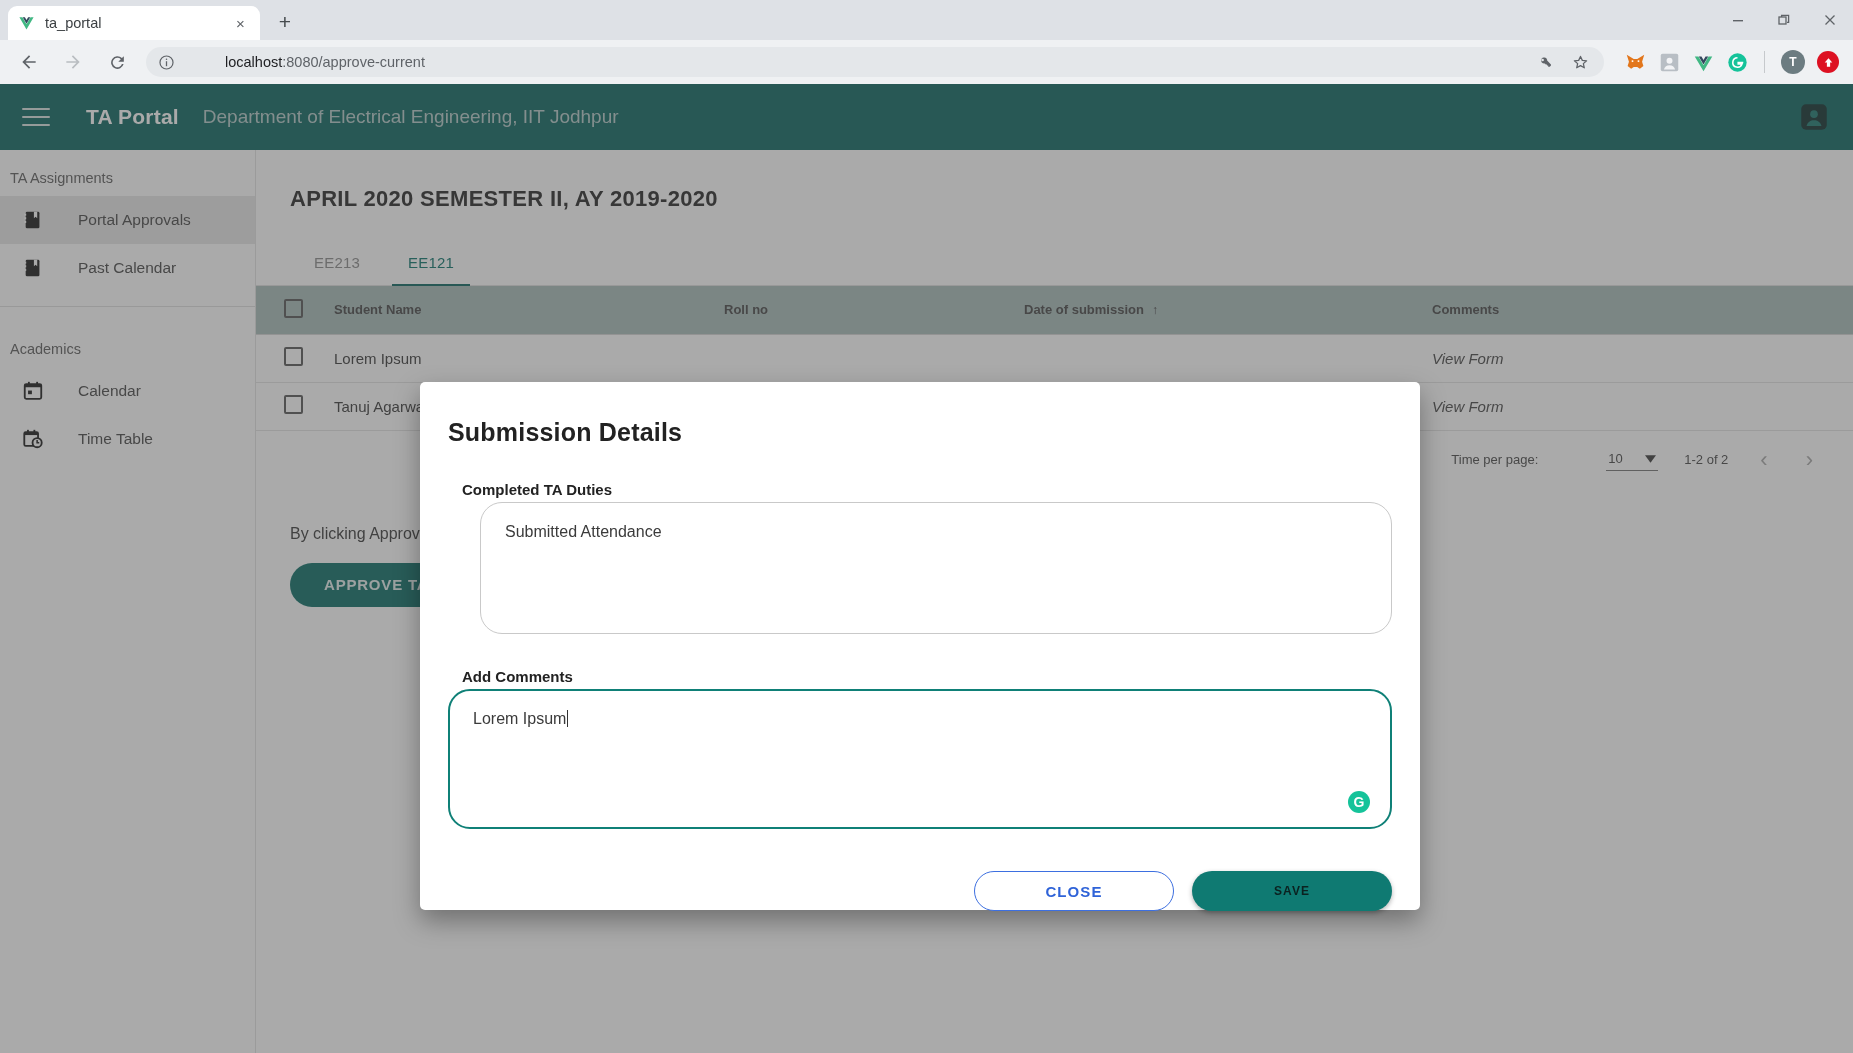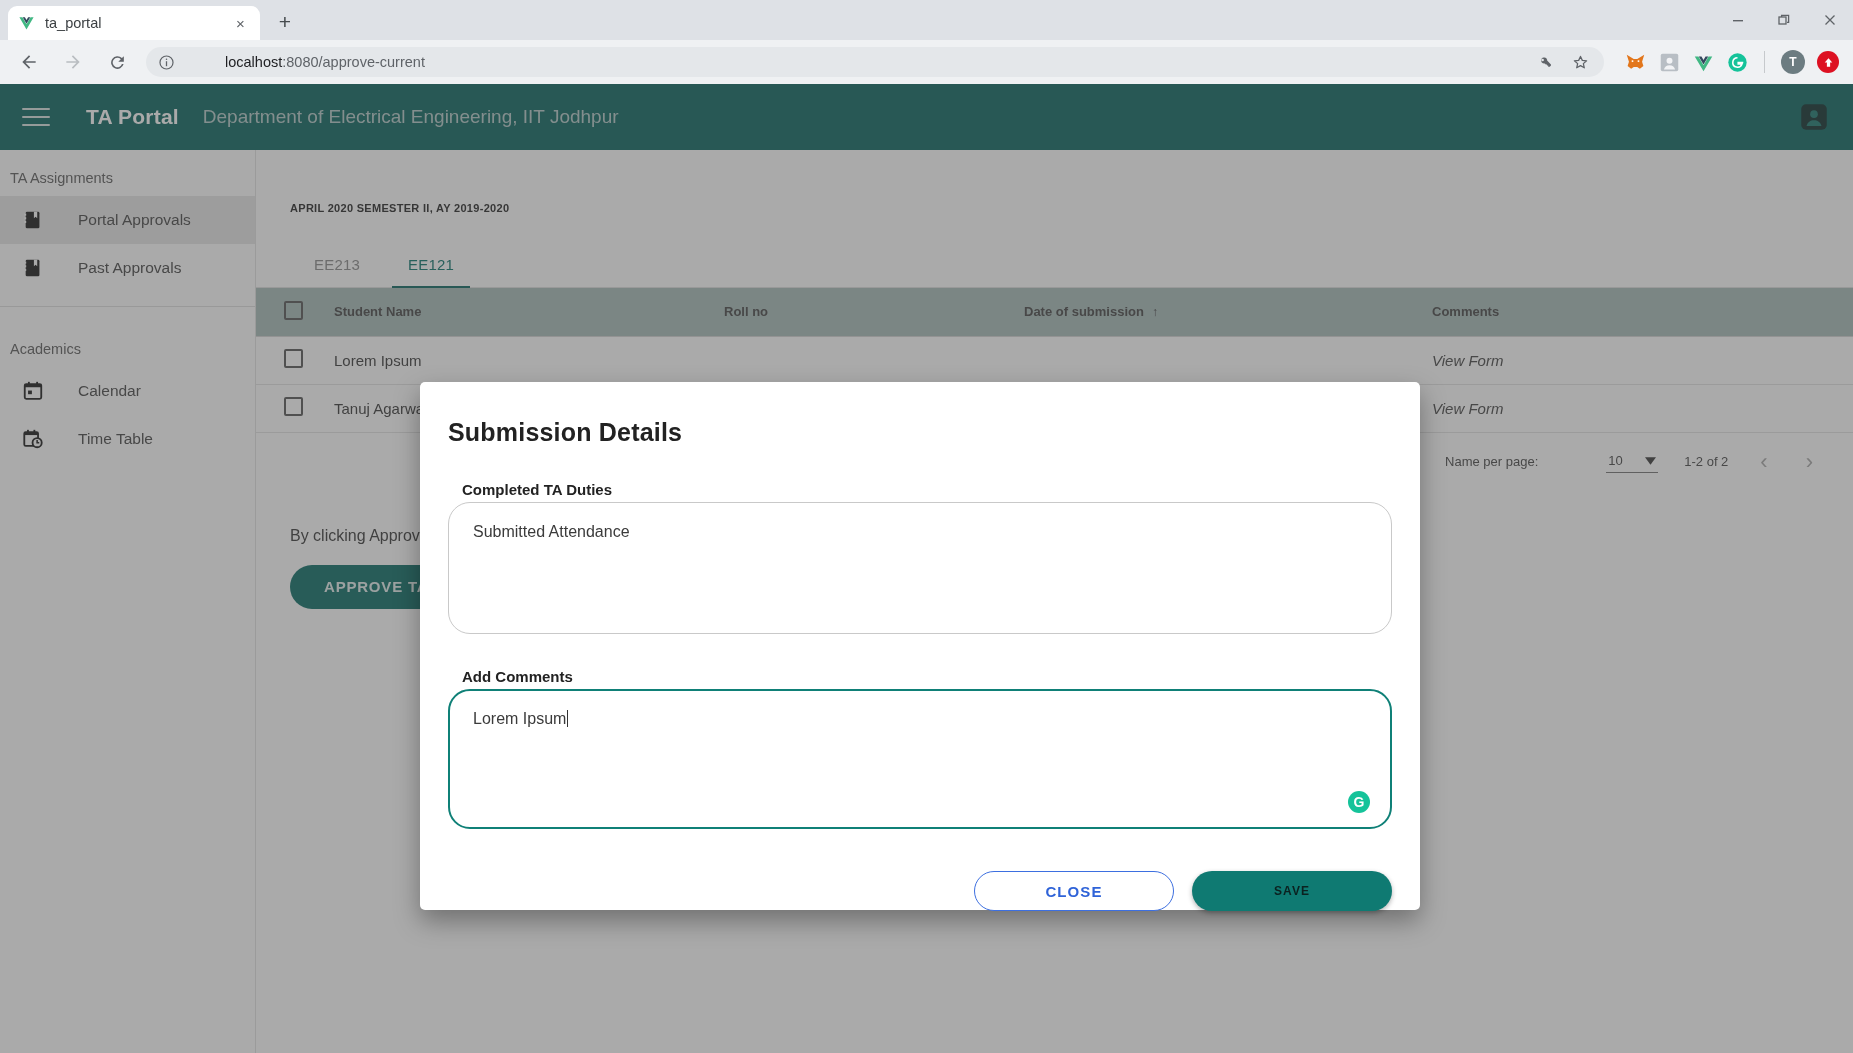--- a/index.html
+++ b/index.html
@@ -117,22 +117,22 @@
   .side-item {
     display: flex; align-items: center; height: 48px; padding-left: 22px;
     color: #4a4a4a; font-size: 15.5px;
   }
   .side-item.active { background: #e8e8e8; }
   .side-icon { width: 26px; margin-right: 30px; display: flex; align-items: center; }
   .side-divider { height: 1px; background: #e0e0e0; margin: 14px 0 0 0; }
 
   .content { flex: 1 1 auto; background: #fff; padding: 0; position: relative; }
   .page-title {
-    font-size: 11px; font-weight: 700; color: #2b2b2b;
-    letter-spacing: .3px; padding: 52px 0 0 34px;
+    font-size: 22px; font-weight: 700; color: #2b2b2b;
+    letter-spacing: .3px; padding: 36px 0 0 34px;
   }
   .tabs {
     margin: 28px 0 0 0; padding-left: 34px;
     border-bottom: 1px solid #e0e0e0; display: flex; gap: 0;
   }
   .tab-item {
     padding: 14px 24px 14px 24px; font-size: 15px; color: #8d8d8d;
     position: relative; letter-spacing: .2px;
   }
   .tab-item.active { color: #0f766e; text-align: center; }
@@ -191,21 +191,21 @@
     background: #fff; border-radius: 5px; z-index: 11;
     box-shadow: 0 11px 26px rgba(0,0,0,.34);
     padding: 36px 28px 0 28px;
   }
   .modal-title { font-size: 25px; font-weight: 700; color: #222; letter-spacing: .2px; }
   .field-label {
     font-size: 15px; font-weight: 700; color: #222; margin: 34px 0 4px 14px;
   }
   .ta-box {
     height: 132px; border: 1px solid #c9c9c9; border-radius: 22px;
-    padding: 20px 24px; font-size: 16px; color: #3b3b3b;
+    padding: 20px 24px; font-size: 16px; color: #3b3b3b; margin-left: 32px;
   }
   .comment-box {
     height: 140px; border: 2px solid #0f8077; border-radius: 22px;
     padding: 19px 23px; font-size: 16px; color: #3b3b3b; position: relative;
   }
   .caret {
     display: inline-block; width: 1px; height: 17px; background: #333;
     vertical-align: -3px; margin-left: 1px;
   }
   .gram-badge {
@@ -385,21 +385,21 @@
       <div class="side-item">
         <span class="side-icon">
           <svg width="22" height="22" viewBox="0 0 24 24">
             <rect x="4" y="3" width="15" height="18" rx="1.5" fill="#1f1f1f"></rect>
             <rect x="2.6" y="5" width="2" height="2.2" fill="#fff"></rect>
             <rect x="2.6" y="9" width="2" height="2.2" fill="#fff"></rect>
             <rect x="2.6" y="13" width="2" height="2.2" fill="#fff"></rect>
             <path d="M13 3h3.6v7l-1.8-1.6L13 10z" fill="#fff"></path>
           </svg>
         </span>
-        <span>Past Approvals</span>
+        <span>Past Calendar</span>
       </div>
 
       <div class="side-divider"></div>
 
       <div class="side-caption" style="padding-top:34px;">Academics</div>
 
       <div class="side-item">
         <span class="side-icon">
           <svg width="22" height="22" viewBox="0 0 24 24">
             <rect x="3" y="4.5" width="18" height="16" rx="1.6" fill="none" stroke="#1f1f1f" stroke-width="2"></rect>
@@ -469,21 +469,21 @@
             <td class="col-roll"></td>
             <td class="col-date"></td>
             <td class="col-comm">
               <span class="view-form">View Form</span>
             </td>
           </tr>
         </tbody>
       </table>
 
       <div class="paginator">
-        <span>Name per page:</span>
+        <span>Time per page:</span>
         <span class="rows-sel">
           <span>10</span>
           <span>
             <svg width="11" height="8" viewBox="0 0 12 8">
                 <path d="M0 0h12L6 8z" fill="#3d3d3d"></path>
               </svg>
           </span>
         </span>
         <span>1-2 of 2</span>
         <span class="pg-arrow">‹</span>

